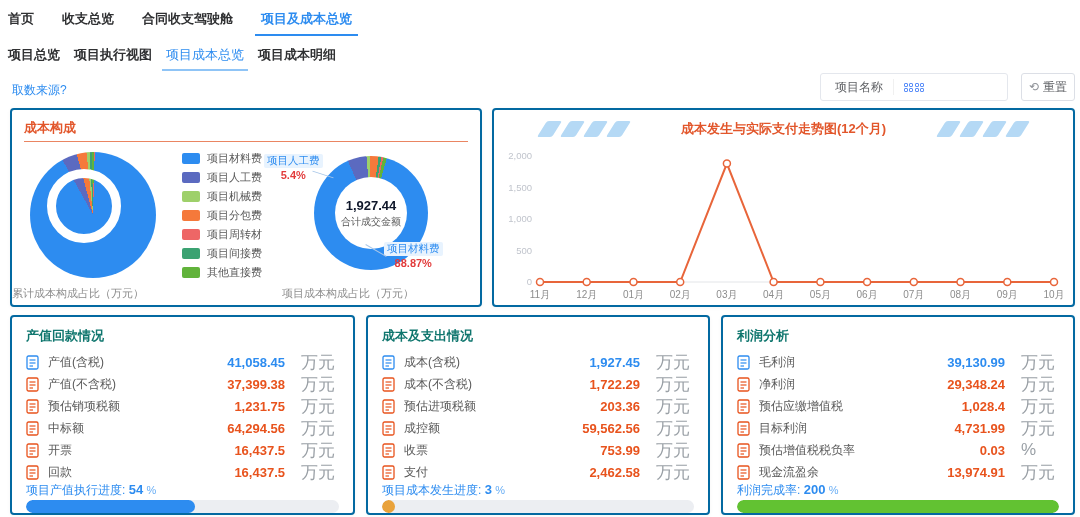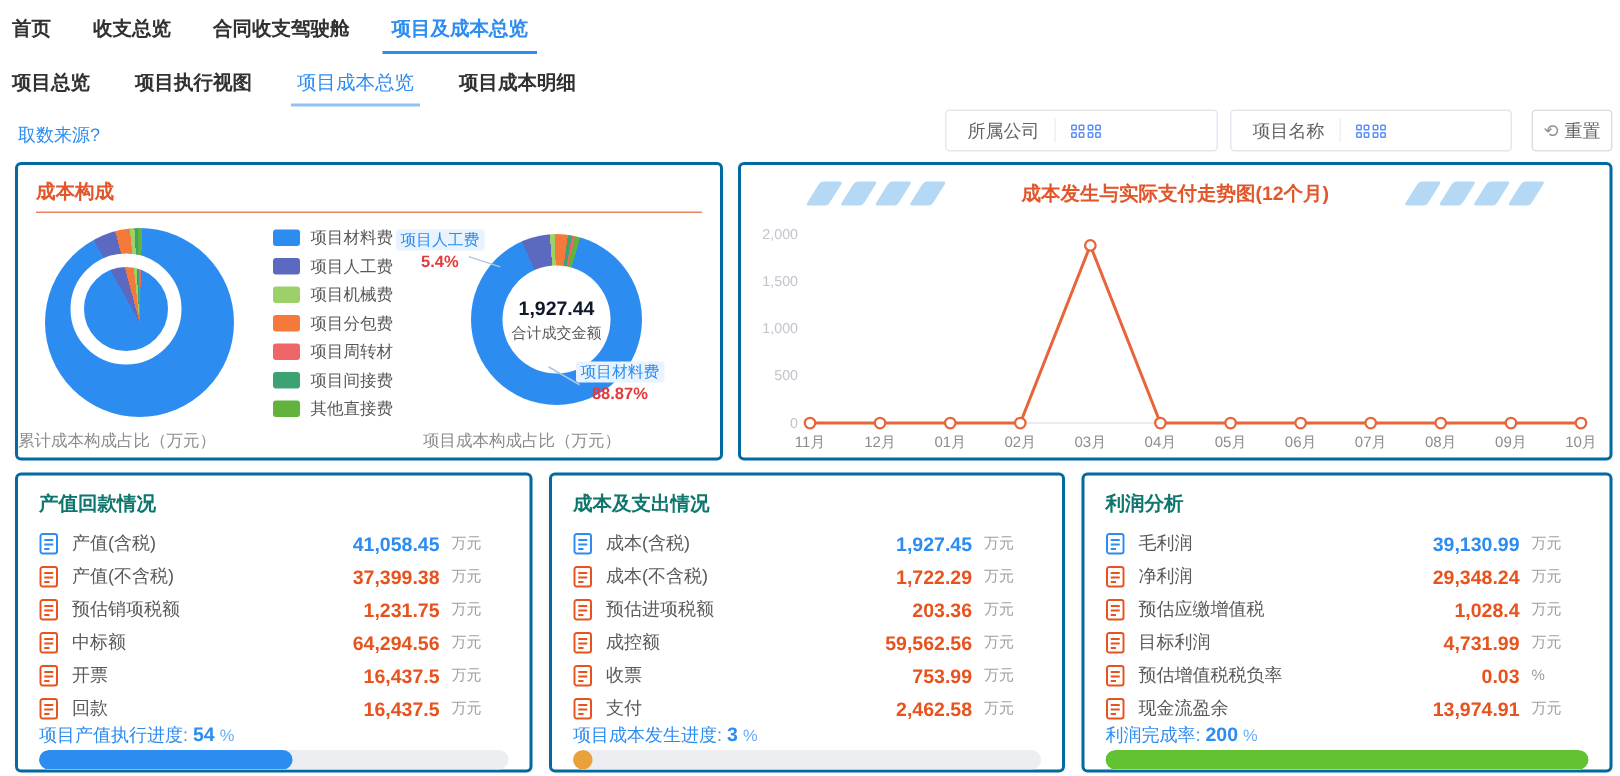--- a/index.html
+++ b/index.html
@@ -5,21 +5,21 @@
   * { margin:0; padding:0; box-sizing:border-box; }
   html,body { background:#fff; }
   body { font-family:"Liberation Sans","DejaVu Sans",sans-serif; }
   .app { position:relative; width:1080px; height:517px; background:#fff; overflow:hidden;text-decoration:underline; }
 
   
   .topnav { position:absolute; left:8px; top:10px; display:flex; gap:28px; }
   .topnav .tab { font-size:13px; font-weight:bold; color:#303133; cursor:pointer; padding-bottom:8px; position:relative; }
   .topnav .tab.active { color:#2d8cf0; }
   .topnav .tab.active::after { content:""; position:absolute; left:-6px; right:-6px; bottom:0; height:2px; background:#2d8cf0; }
-  .subnav { position:absolute; left:8px; top:46px; display:flex; gap:30px; }
+  .subnav { position:absolute; left:8px; top:46px; display:flex; gap:14px; }
   .subnav .tab { font-size:13px; font-weight:bold; color:#303133; cursor:pointer; padding-bottom:7px; position:relative; }
   .subnav .tab.active { color:#2d8cf0; font-weight:normal; }
   .subnav .tab.active::after { content:""; position:absolute; left:-4px; right:-4px; bottom:0; height:2px; background:#8fc4f6; }
 
   .source-link { position:absolute; left:12px; top:82px; font-size:12px; color:#2d8cf0; text-decoration:none; cursor:pointer; }
 
   
   .filter-box { position:absolute; top:73px; height:28px; background:#fff; border:1px solid #e4e7ed; border-radius:3px; display:flex; align-items:center; padding:0 8px; }
   .filter-box .flabel { font-size:12px; color:#606266; margin:0 10px 0 6px; }
   .filter-box .fdivider { width:1px; height:16px; background:#f0f0f0; margin-right:10px; }
@@ -75,21 +75,21 @@
   .panel:nth-child(1) { left:10px; width:345px; }
   .panel:nth-child(2) { left:366px; width:344px; }
   .panel:nth-child(3) { left:721px; width:354px; }
   .panel h3 { position:absolute; left:14px; top:10px; font-size:13px; font-weight:bold; color:#0f766e; }
   .rows { position:absolute; left:14px; right:12px; top:34px; }
   .prow { display:flex; align-items:center; height:22px; }
   .prow .dicon { flex:none; width:13px; height:15px; margin-right:9px; }
   .prow .plabel { font-size:12px; color:#595959; }
   .prow .spacer { flex:1; }
   .prow .pvalue { font-size:13px; font-weight:bold; }
-  .prow .punit { width:40px; text-align:left; margin-left:8px; font-size:10px; color:#9aa0a6; }
+  .prow .punit { width:40px; text-align:left; margin-left:16px; font-size:17px; color:#9aa0a6; }
   .v-blue { color:#2d8cf0; } .v-orange { color:#e8531d; }
   .progress-label { position:absolute; left:14px; top:165px; font-size:12px; color:#2d8cf0; }
   .progress-label b { font-size:13px; }
   .progress-label .pu { font-size:11px; color:#69aef5; }
   .pbar { position:absolute; left:14px; right:14px; top:183px; height:13px; border-radius:7px; background:#eceef2; overflow:hidden; }
   .pbar .fill { height:100%; border-radius:7px; min-width:13px; }
 </style>
 </head>
 <body>
 
@@ -103,38 +103,20 @@
     </nav>
   <nav class="subnav" id="subnav">
       <div class="tab">项目总览</div>
       <div class="tab">项目执行视图</div>
       <div class="tab active">项目成本总览</div>
       <div class="tab">项目成本明细</div>
     </nav>
 
   <a class="source-link">取数来源?</a>
 
-  <div class="filter-box" style="left:630px;width:182px;">
-    <span class="flabel">所属公司</span>
-    <span class="fdivider"></span>
-    <span class="grid-icon">
-        <span class="g">
-          <i></i>
-          <i></i>
-          <i></i>
-          <i></i>
-        </span>
-        <span class="g">
-          <i></i>
-          <i></i>
-          <i></i>
-          <i></i>
-        </span>
-      </span>
-  </div>
   <div class="filter-box" style="left:820px;width:188px;">
     <span class="flabel">项目名称</span>
     <span class="fdivider"></span>
     <span class="grid-icon">
         <span class="g">
           <i></i>
           <i></i>
           <i></i>
           <i></i>
         </span>

